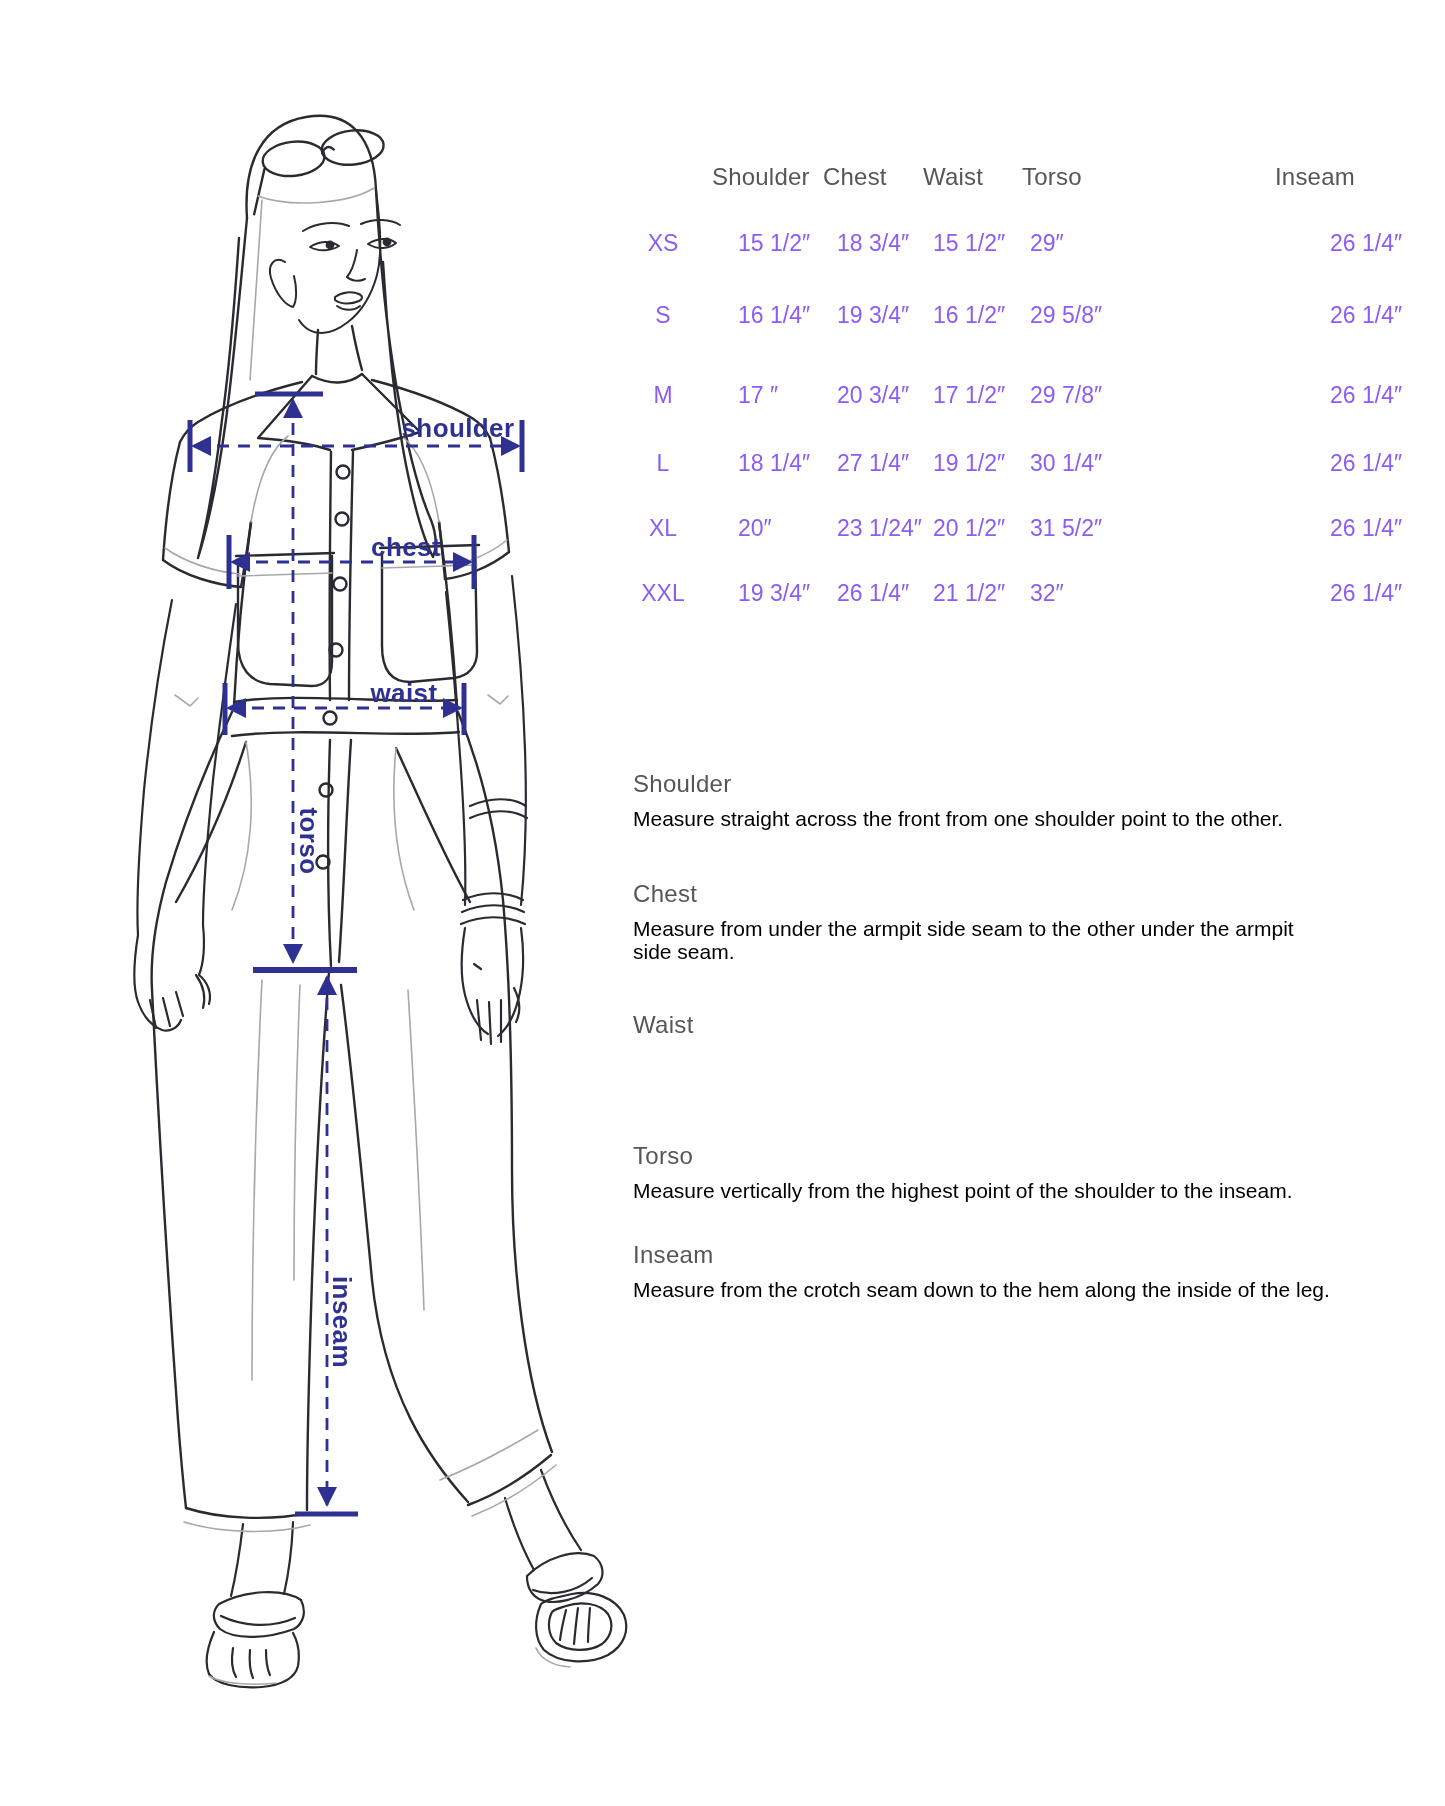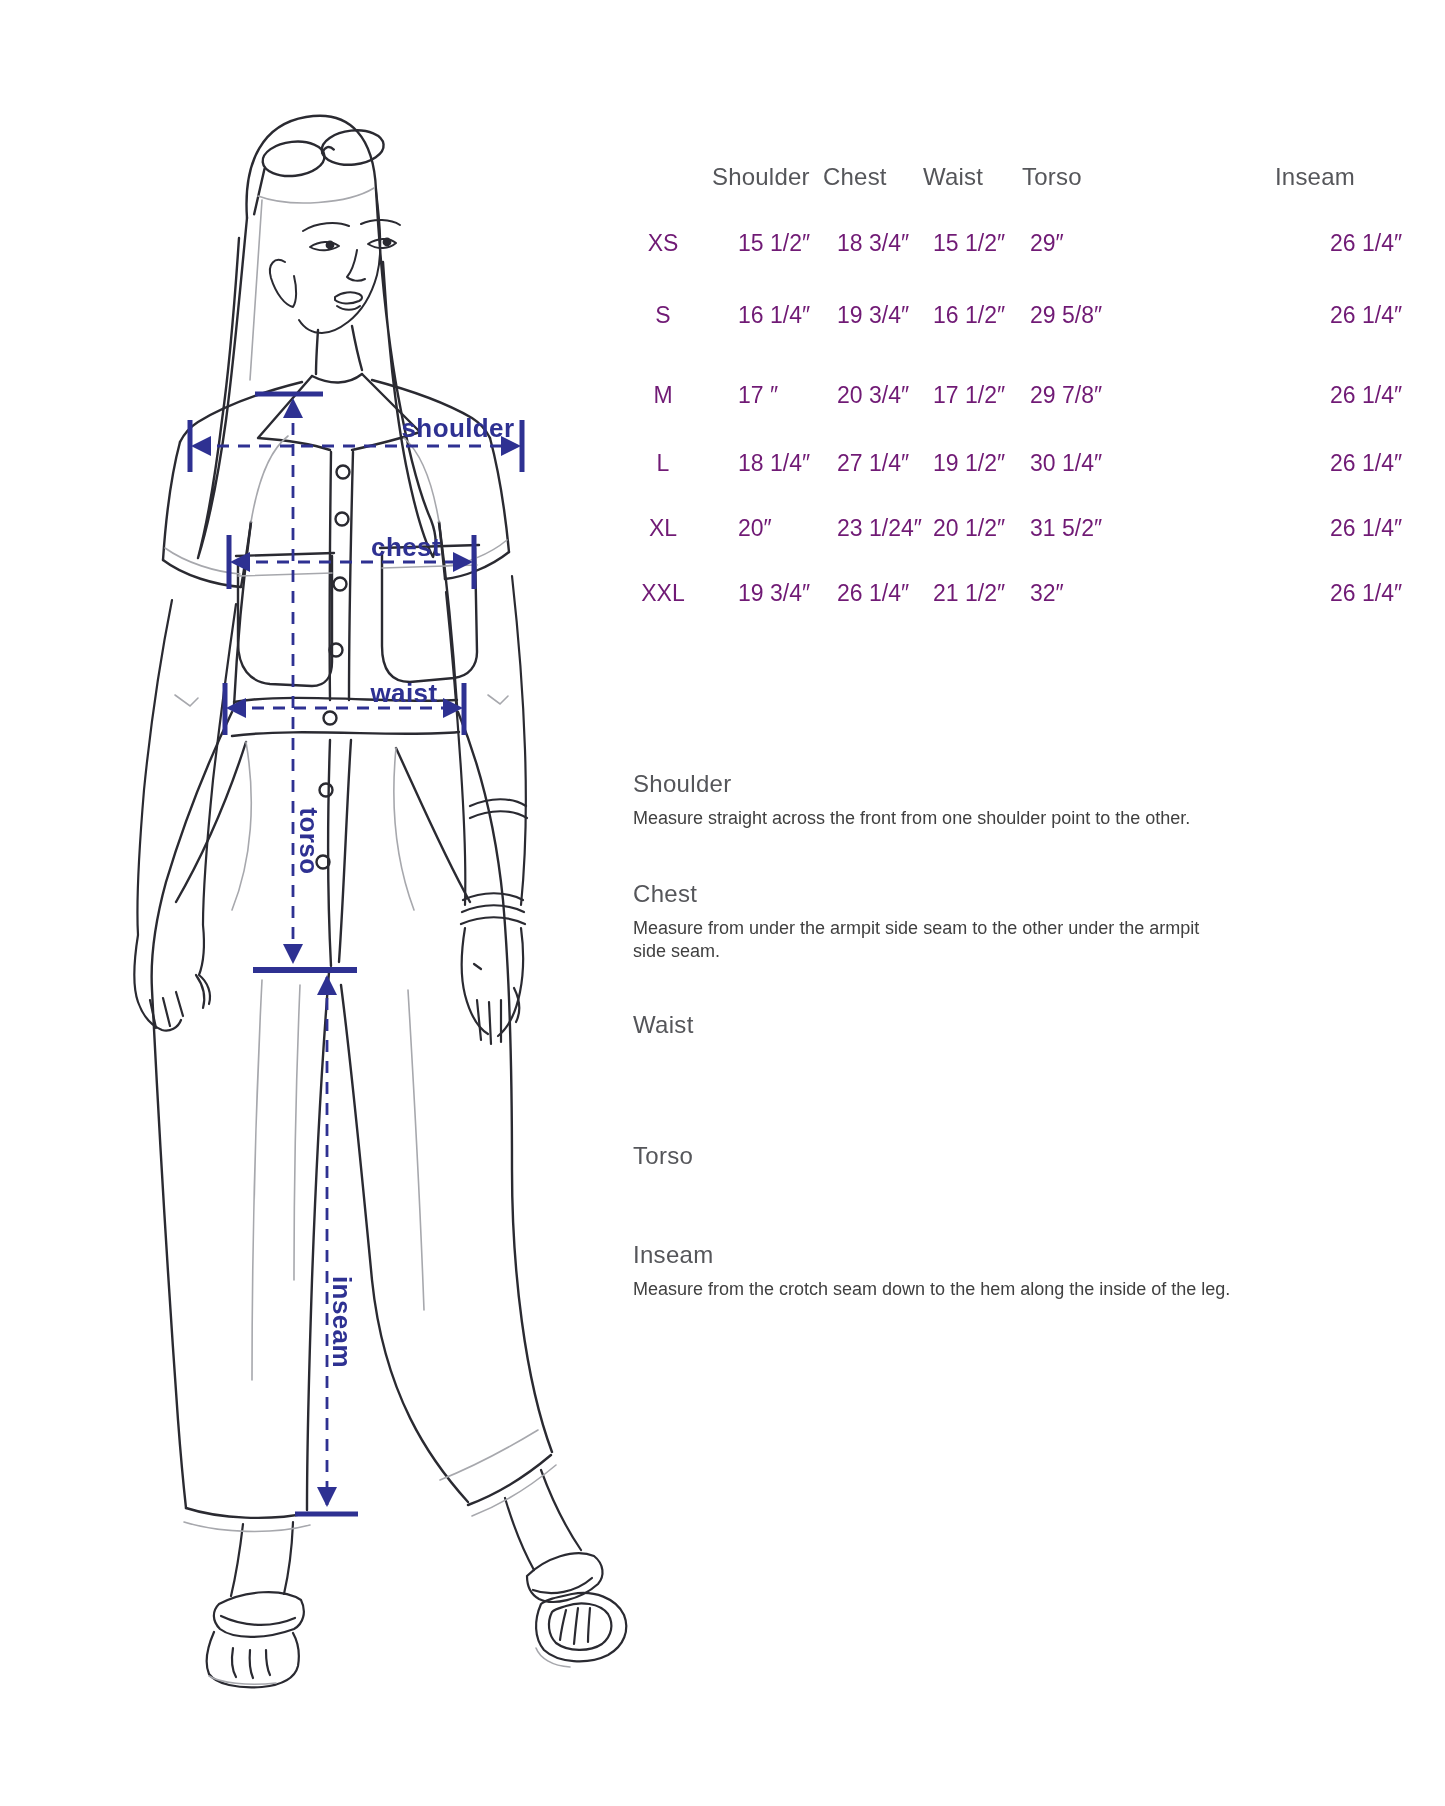--- a/index.html
+++ b/index.html
@@ -9,28 +9,28 @@
   #figure{position:absolute;left:0;top:0;width:640px;height:1806px;}
   #figure svg{position:absolute;left:0;top:0;}
   .mlabel{position:absolute;font-weight:700;font-size:26px;color:#2e3192;letter-spacing:.4px;
           transform:translate(-50%,-50%);white-space:nowrap;}
   .mlabel.vert{transform:translate(-50%,-50%) rotate(90deg);}
   
   #size-table{position:absolute;left:605px;top:0;width:820px;height:640px;color:#55565a;}
   .t-row{position:absolute;left:0;width:820px;height:32px;line-height:32px;}
   .cell{position:absolute;top:0;white-space:nowrap;}
   .hd{font-size:24px;color:#55565a;letter-spacing:.2px;}
-  .val{font-size:23px;color:#701a75;}
+  .val{font-size:23px;color:#8b5cf6;}
   .c-size{left:0;width:116px;text-align:center;font-size:23px;}
   .c1v{left:133px;} .c2v{left:232px;} .c3v{left:328px;} .c4v{left:425px;text-align:right;} .c5v{left:725px;}
   .c1h{left:107px;} .c2h{left:218px;} .c3h{left:318px;} .c4h{left:417px;} .c5h{left:670px;}
   
   .sec{position:absolute;left:633px;width:790px;}
   .sec-title{font-size:24px;color:#55565a;letter-spacing:.3px;line-height:30px;}
-  .sec-desc{margin-top:8px;font-size:18px;line-height:23px;color:#404040;white-space:pre-line;}
+  .sec-desc{margin-top:8px;font-size:21px;line-height:23px;color:#000000;white-space:pre-line;}
 </style>
 </head>
 <body>
 
 <div id="canvas">
 
   <div id="figure">
     <svg width="640" height="1806" viewBox="0 0 640 1806">
 
       <g fill="none" stroke="#2a2a31" stroke-width="2.4" stroke-linecap="round" stroke-linejoin="round">
@@ -317,20 +317,21 @@
     <div class="sec" style="top:879px">
       <div class="sec-title">Chest</div>
       <div class="sec-desc">Measure from under the armpit side seam to the other under the armpit
 side seam.</div>
     </div>
     <div class="sec" style="top:1010px">
       <div class="sec-title">Waist</div>
     </div>
     <div class="sec" style="top:1141px">
       <div class="sec-title">Torso</div>
+      <div class="sec-desc">Measure vertically from the highest point of the shoulder to the inseam.</div>
     </div>
     <div class="sec" style="top:1240px">
       <div class="sec-title">Inseam</div>
       <div class="sec-desc">Measure from the crotch seam down to the hem along the inside of the leg.</div>
     </div>
   </div>
 
 </div>
 
 </body></html>

